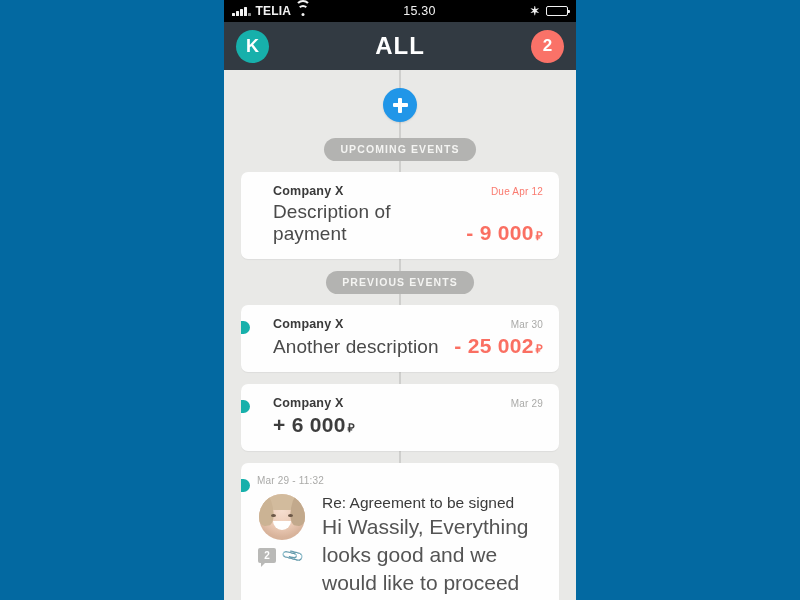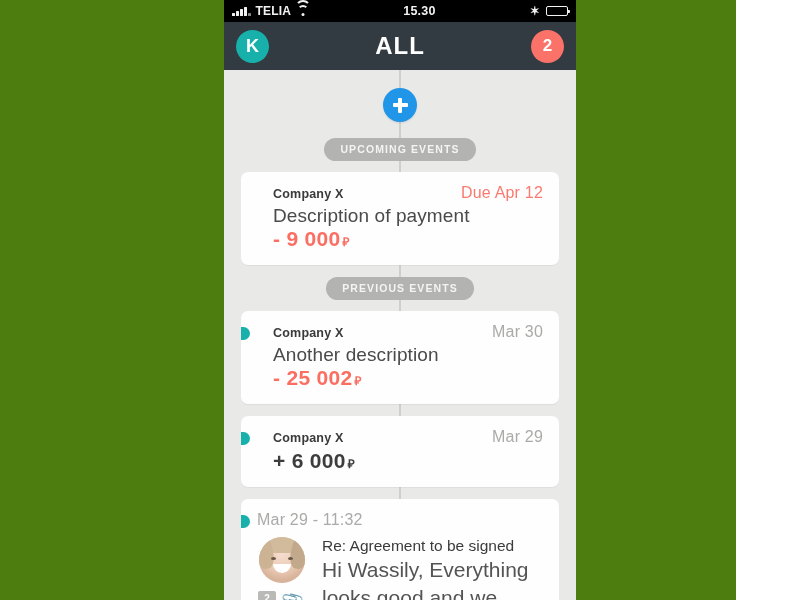--- a/index.html
+++ b/index.html
@@ -7,23 +7,23 @@
     padding: 0;
     background: #ffffff;
     width: 800px;
     height: 600px;
     overflow: hidden;
     font-family: "Liberation Sans", sans-serif;
   }
 
   #canvas {
     position: relative;
-    width: 736px;
+    width: 800px;
     height: 600px;
-    background: #4d7c0f;
+    background: #0369a1;
   }
 
   
   #phone {
     position: absolute;
     left: 224px;
     top: 0;
     width: 352px;
     height: 600px;
     overflow: hidden;
@@ -37,21 +37,21 @@
     color: #f2f2f2;
     display: flex;
     align-items: center;
     padding: 0 8px;
     box-sizing: border-box;
     font-size: 12px;
     font-weight: bold;
     letter-spacing: 0.2px;
   }
   .sb-left { display: flex; align-items: center; gap: 5px; flex: 0 0 auto; }
-  .sb-center { flex: 1 1 auto; text-align: center; font-size: 12.5px; font-weight: bold; }
+  .sb-center { flex: 1 1 auto; text-align: center; font-size: 12.5px; font-weight: normal; }
   .sb-right { display: flex; align-items: center; gap: 6px; flex: 0 0 auto; }
 
   .signal-bars { display: flex; align-items: flex-end; gap: 1.5px; height: 10px; }
   .signal-bars i { display: block; width: 2.5px; background: #f2f2f2; border-radius: 0.5px; }
   .signal-bars i:nth-child(1) { height: 3px; }
   .signal-bars i:nth-child(2) { height: 5px; }
   .signal-bars i:nth-child(3) { height: 7px; }
   .signal-bars i:nth-child(4) { height: 9px; }
   .signal-bars i:nth-child(5) { height: 3px; opacity: .55;}
 
@@ -190,24 +190,24 @@
     width: 9px; height: 13px;
     background: #17b0ab;
     border-radius: 0 9px 9px 0;
   }
 
   .card-top {
     display: flex; justify-content: space-between; align-items: baseline;
     margin-bottom: 3px;
   }
   .company { font-size: 12.5px; font-weight: bold; color: #3a3a3a; letter-spacing: .2px; }
-  .date { font-size: 16px; color: #aaaaa8; letter-spacing: .2px;}
+  .date { font-size: 10px; color: #aaaaa8; letter-spacing: .2px;}
   .date.due { color: #fa7a6f; }
 
-  .card-main { display: flex; justify-content: space-between; align-items: flex-start; flex-direction: column; }
+  .card-main { display: flex; justify-content: space-between; align-items: flex-end; }
   .desc { font-size: 19px; color: #4a4a4a; font-weight: normal; letter-spacing: .1px; }
   .amount { font-size: 21px; font-weight: bold; white-space: nowrap; letter-spacing: .3px;}
   .amount.neg { color: #fa6f62; }
   .amount.pos { color: #3d3d3d; }
   .amount .cur { font-size: 12px; margin-left: 2px; }
 
   
   .msg-card { padding: 12px 16px 14px 16px; }
   .msg-body { display: flex; gap: 13px; margin-top: 8px; }
   .msg-left { width: 52px; flex: 0 0 52px; }

